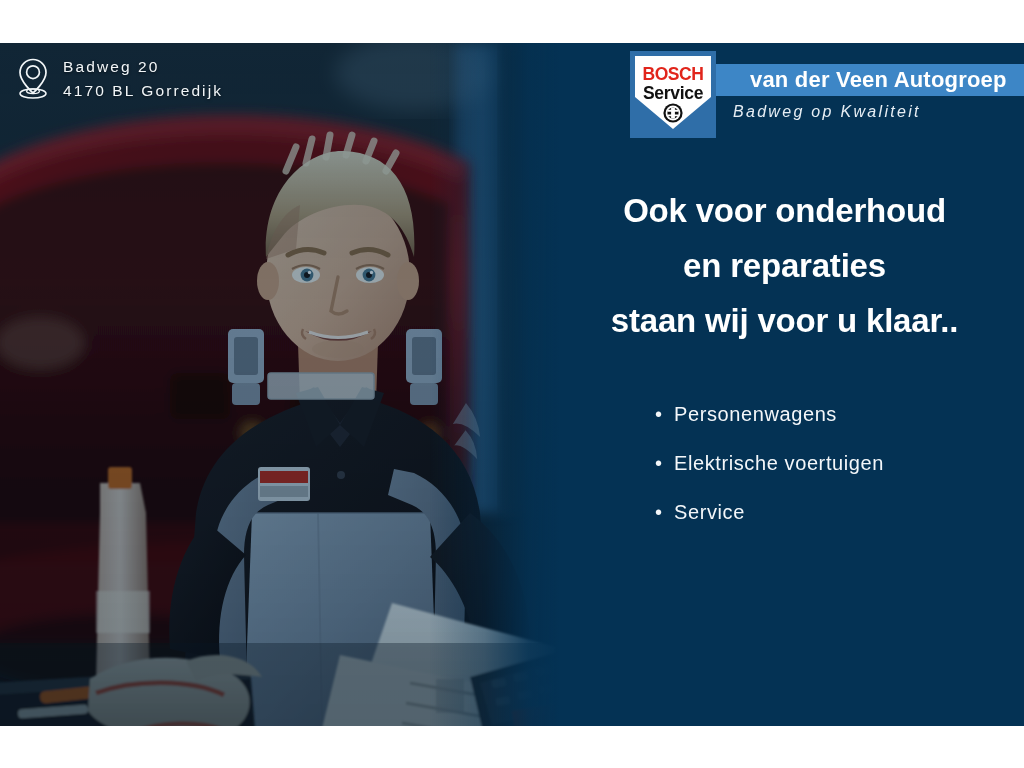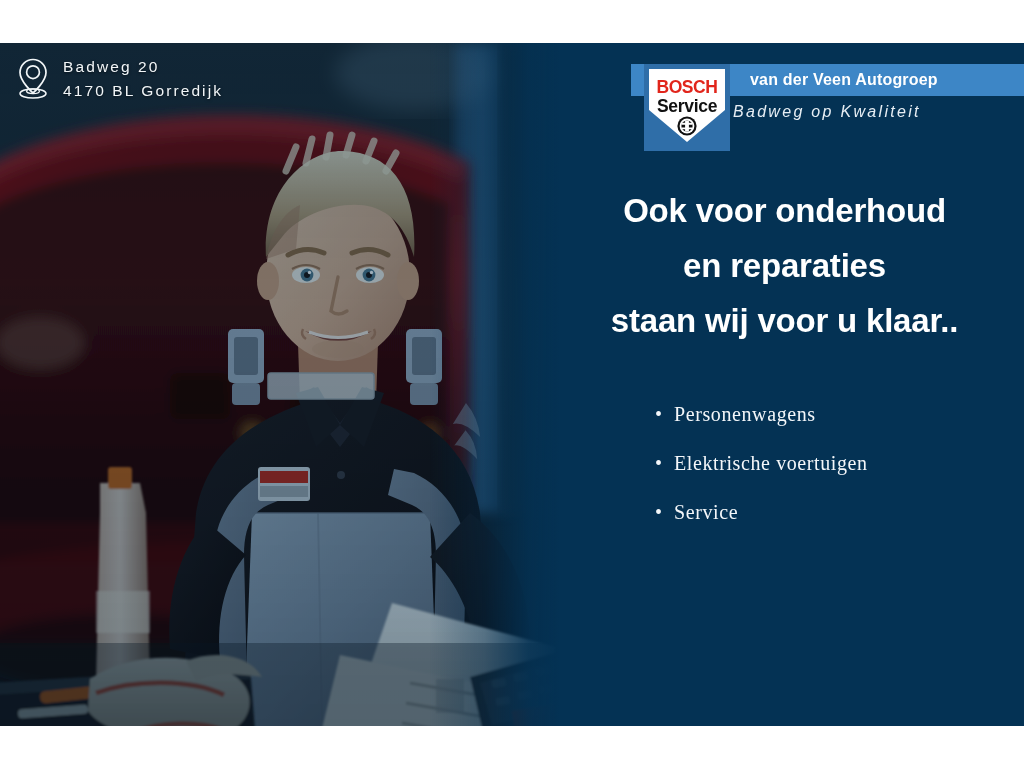--- a/index.html
+++ b/index.html
@@ -93,47 +93,46 @@
     z-index: 3;
   }
   .brand-name {
     position: absolute;
     left: 750px;
     top: 22px;
     height: 30px;
     display: flex;
     align-items: center;
     color: #ffffff;
-    font-size: 16px;
+    font-size: 22px;
     font-weight: bold;
     letter-spacing: 0.2px;
     white-space: nowrap;
     z-index: 5;
   }
   .brand-tagline {
     position: absolute;
     left: 733px;
     top: 60px;
     color: #e7eef4;
     font-size: 16px;
     font-style: italic;
     letter-spacing: 2.3px;
     white-space: nowrap;
     z-index: 5;
   }
 
   
   .bosch-logo {
     position: absolute;
-    left: 644px;
+    left: 630px;
     top: 8px;
     width: 86px;
     height: 102px;
     z-index: 5;
-    margin-top: 13px;
   }
   .bosch-logo svg { display: block; }
 
   
   .headline {
     position: absolute;
     left: 545px;
     top: 140px;
     width: 479px;
     text-align: center;
@@ -157,21 +156,20 @@
     padding: 0;
   }
   .services li {
     color: #f4f7fa;
     font-size: 20px;
     letter-spacing: 0.6px;
     line-height: 49px;
     position: relative;
     padding-left: 19px;
     white-space: nowrap;
-    font-family: Liberation Serif, serif;
   }
   .services li::before {
     content: "\2022";
     position: absolute;
     left: 0;
     top: 0;
     font-size: 20px;
     color: #f4f7fa;
   }
 </style>

